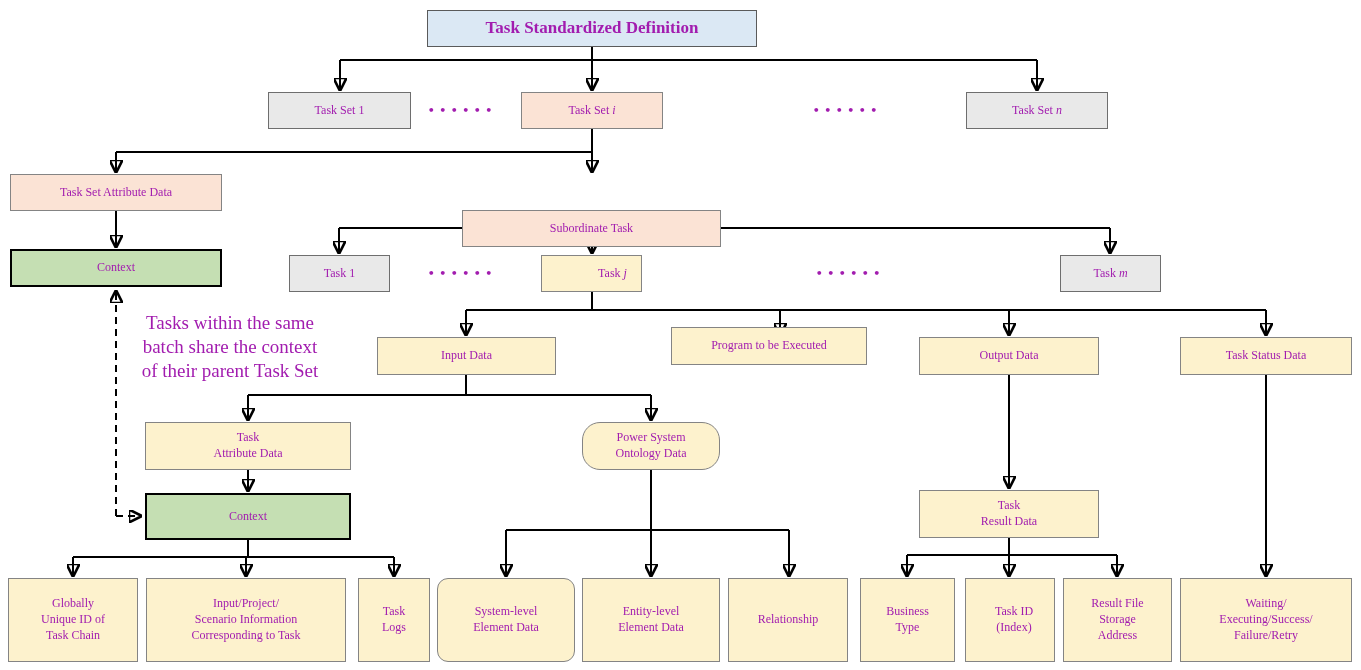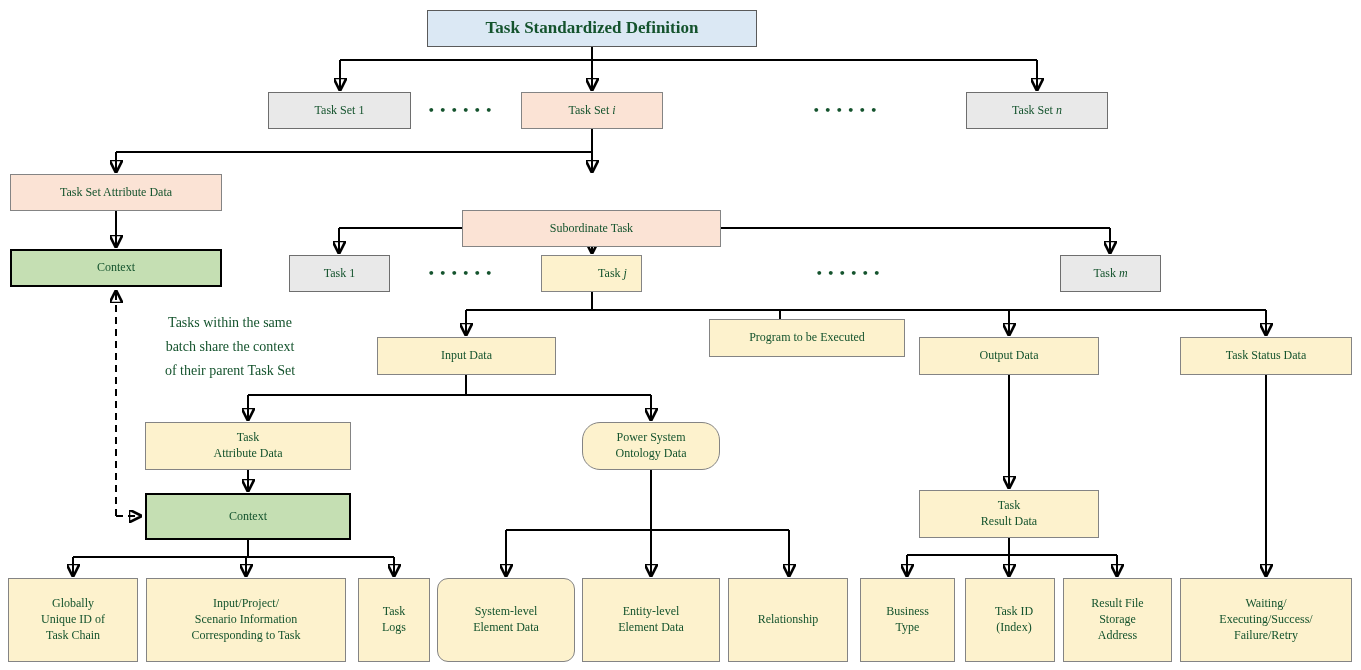--- a/index.html
+++ b/index.html
@@ -1,21 +1,21 @@
 <!DOCTYPE html>
 <html><head>
 <meta charset="utf-8">
 <style>
   html,body{margin:0;padding:0;background:#ffffff;}
   #canvas{
     position:relative;
     width:1361px;height:670px;
     background:#ffffff;
     font-family:"Liberation Serif","DejaVu Serif",serif;
-    color:#14532d;
+    color:#a21caf;
     overflow:hidden;
   }
   #wires{position:absolute;left:0;top:0;width:1361px;height:670px;}
   #wires path{fill:none;stroke:#000;stroke-width:2px;}
   #wires path.dashed{stroke-dasharray:7 5;}
   .node{
     position:absolute;box-sizing:border-box;
     display:flex;flex-direction:column;align-items:center;justify-content:center;
     text-align:center;font-size:12px;line-height:1.32;
     border:1.5px solid #848484;background:#fdf2cd;
@@ -27,21 +27,21 @@
   .yellow{background:#fdf2cd;border-color:#848484;}
   .green{background:#c5dfb3;border:2px solid #000;}
   .var{font-style:italic;}
   .dots{
     position:absolute;display:flex;align-items:center;justify-content:center;
     font-size:11px;font-weight:bold;letter-spacing:4.5px;text-indent:4.5px;
     font-family:"DejaVu Sans",sans-serif;
   }
   .note{
     position:absolute;text-align:center;
-    font-size:14px;line-height:24px;background:transparent;
+    font-size:19px;line-height:24px;background:transparent;
   }
 </style>
 </head>
 <body>
 
 <div id="canvas">
 
   <svg id="wires" viewBox="0 0 1361 670" xmlns="http://www.w3.org/2000/svg">
     <defs>
       <marker id="arr" viewBox="0 0 10 10" refX="10" refY="5" markerWidth="13" markerHeight="13" markerUnits="userSpaceOnUse" orient="auto-start-reverse">
@@ -132,21 +132,21 @@
     <span><span>Task </span><span class="var">m</span></span>
   </div>
 
   <div class="note" style="left:128px;top:311px;width:204px;">
       <div>Tasks within the same</div>
       <div>batch share the context</div>
       <div>of their parent Task Set</div>
     </div>
 
   <div class="node yellow" style="left:377px;top:337px;width:179px;height:38px;">Input Data</div>
-  <div class="node yellow" style="left:671px;top:319px;width:196px;height:38px;margin-left:38px;">Program to be Executed</div>
+  <div class="node yellow" style="left:671px;top:327px;width:196px;height:38px;">Program to be Executed</div>
   <div class="node yellow" style="left:919px;top:337px;width:180px;height:38px;">Output Data</div>
   <div class="node yellow" style="left:1180px;top:337px;width:172px;height:38px;">Task Status Data</div>
 
   <div class="node yellow" style="left:145px;top:422px;width:206px;height:48px;">
       <div>Task</div>
       <div>Attribute Data</div>
     </div>
   <div class="node yellow" style="left:582px;top:422px;width:138px;height:48px;border-radius:18px;">
       <div>Power System</div>
       <div>Ontology Data</div>

